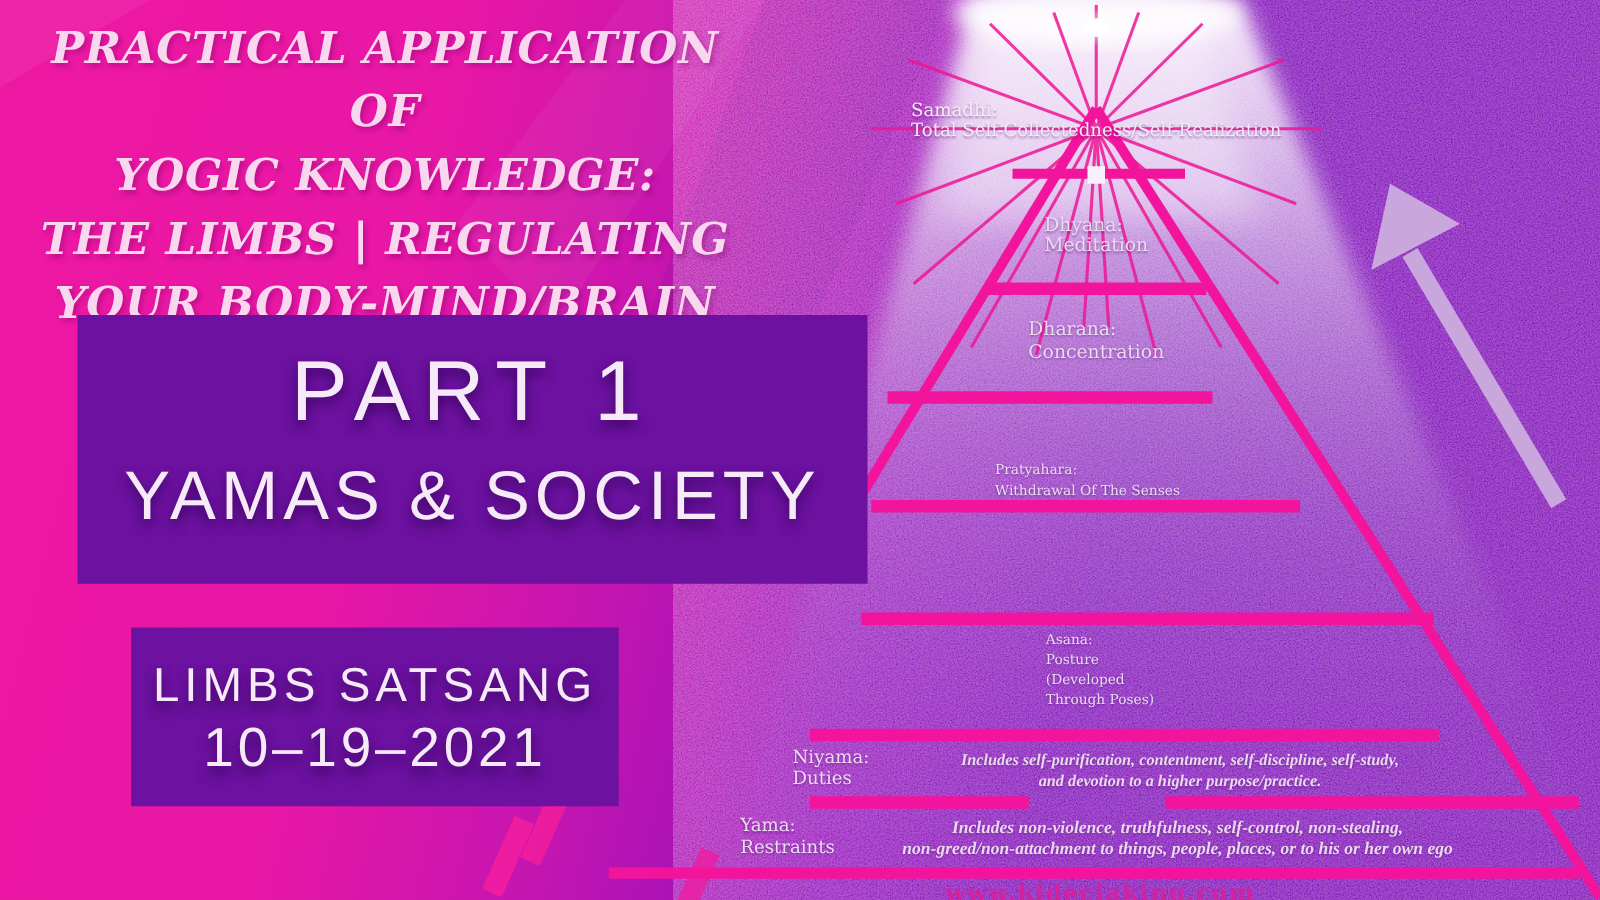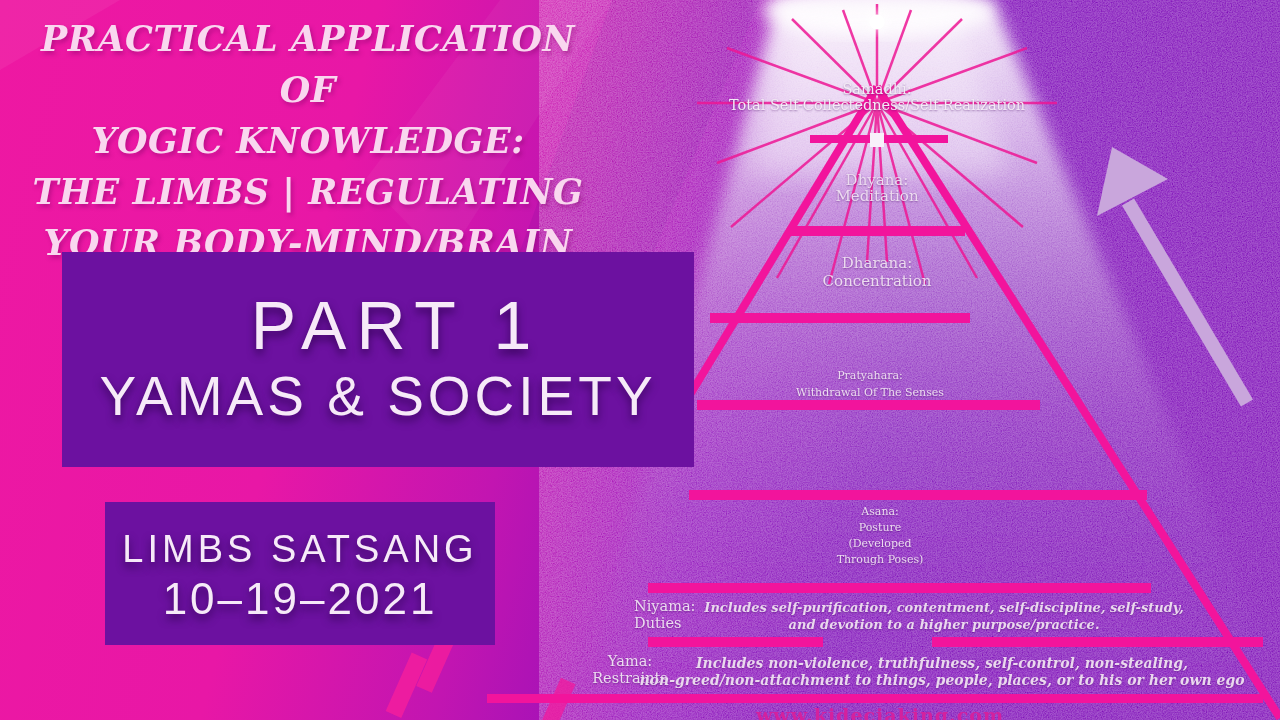--- a/index.html
+++ b/index.html
@@ -12,40 +12,40 @@
   .title{position:absolute;left:8px;top:13px;width:600px;text-align:center;
          font-style:italic;font-weight:700;font-size:35px;line-height:51px;
          color:#f9d7ef;letter-spacing:.5px;
          text-shadow:2px 3px 4px rgba(130,5,105,.45);}
   .banner{position:absolute;background:#6c11a0;}
   .part-box{left:62px;top:252px;width:632px;height:215px;}
   .sat-box{left:105px;top:502px;width:390px;height:143px;}
   .banner .bt{position:absolute;left:0;width:100%;text-align:center;
          font-family:"Liberation Sans", sans-serif;font-weight:300;color:#f6eaf8;
          text-shadow:0 5px 9px rgba(42,0,72,.75);}
-  .part1{top:34px;font-size:68px;letter-spacing:10px;padding-left:18px;}
+  .part1{top:22px;font-size:68px;letter-spacing:10px;}
   .part2{top:112px;font-size:55px;letter-spacing:4px;}
   .sat1{top:26px;font-size:38px;letter-spacing:4px;}
   .sat2{top:72px;font-size:44px;letter-spacing:3px;}
 
   
-  .plabel{position:absolute;transform:translateX(-50%);text-align:center;
+  .plabel{position:absolute;transform:translateX(-50%);text-align:left;
           color:#ecdbf0;text-shadow:0 1px 2px rgba(60,0,90,.45);}
   .plabel div{white-space:nowrap;}
   #lbl-samadhi   {left:877px;top:82px; font-size:14.5px;line-height:15.5px;color:#f4ebf6;}
   #lbl-dhyana    {left:877px;top:172px;font-size:15px;  line-height:16px;}
   #lbl-dharana   {left:877px;top:254px;font-size:15px;  line-height:18px;}
   #lbl-pratyahara{left:870px;top:340px;font-size:11px;  line-height:16.5px;margin-top:28px;}
   #lbl-pranayama {left:876px;top:425px;font-size:15px;  line-height:15.5px;}
   #lbl-asana     {left:880px;top:504px;font-size:11px;line-height:16px;}
   #lbl-niyama    {left:634px;top:598px;transform:none;text-align:left;font-size:14.5px;line-height:17px;}
   #lbl-yama      {left:630px;top:653px;font-size:14.5px;line-height:16.5px;}
   .pdesc{position:absolute;transform:translateX(-50%);text-align:center;
          font-style:italic;font-weight:700;color:#ead8ee;text-shadow:0 1px 2px rgba(60,0,90,.4);}
-  .pdesc div{white-space:nowrap;}
+  .pdesc div{white-space:nowrap;font-family:Liberation Serif, serif;}
   #desc-niyama{left:944px;top:600px;font-size:13px;line-height:16.5px;}
   #desc-yama  {left:942px;top:655px;font-size:14px;line-height:16.5px;}
   .site{position:absolute;left:880px;top:704px;transform:translateX(-50%);
         font-size:19px;font-weight:700;letter-spacing:1px;color:#d4219e;white-space:nowrap;}
 </style>
 </head>
 <body>
 
 <div class="stage">
 

